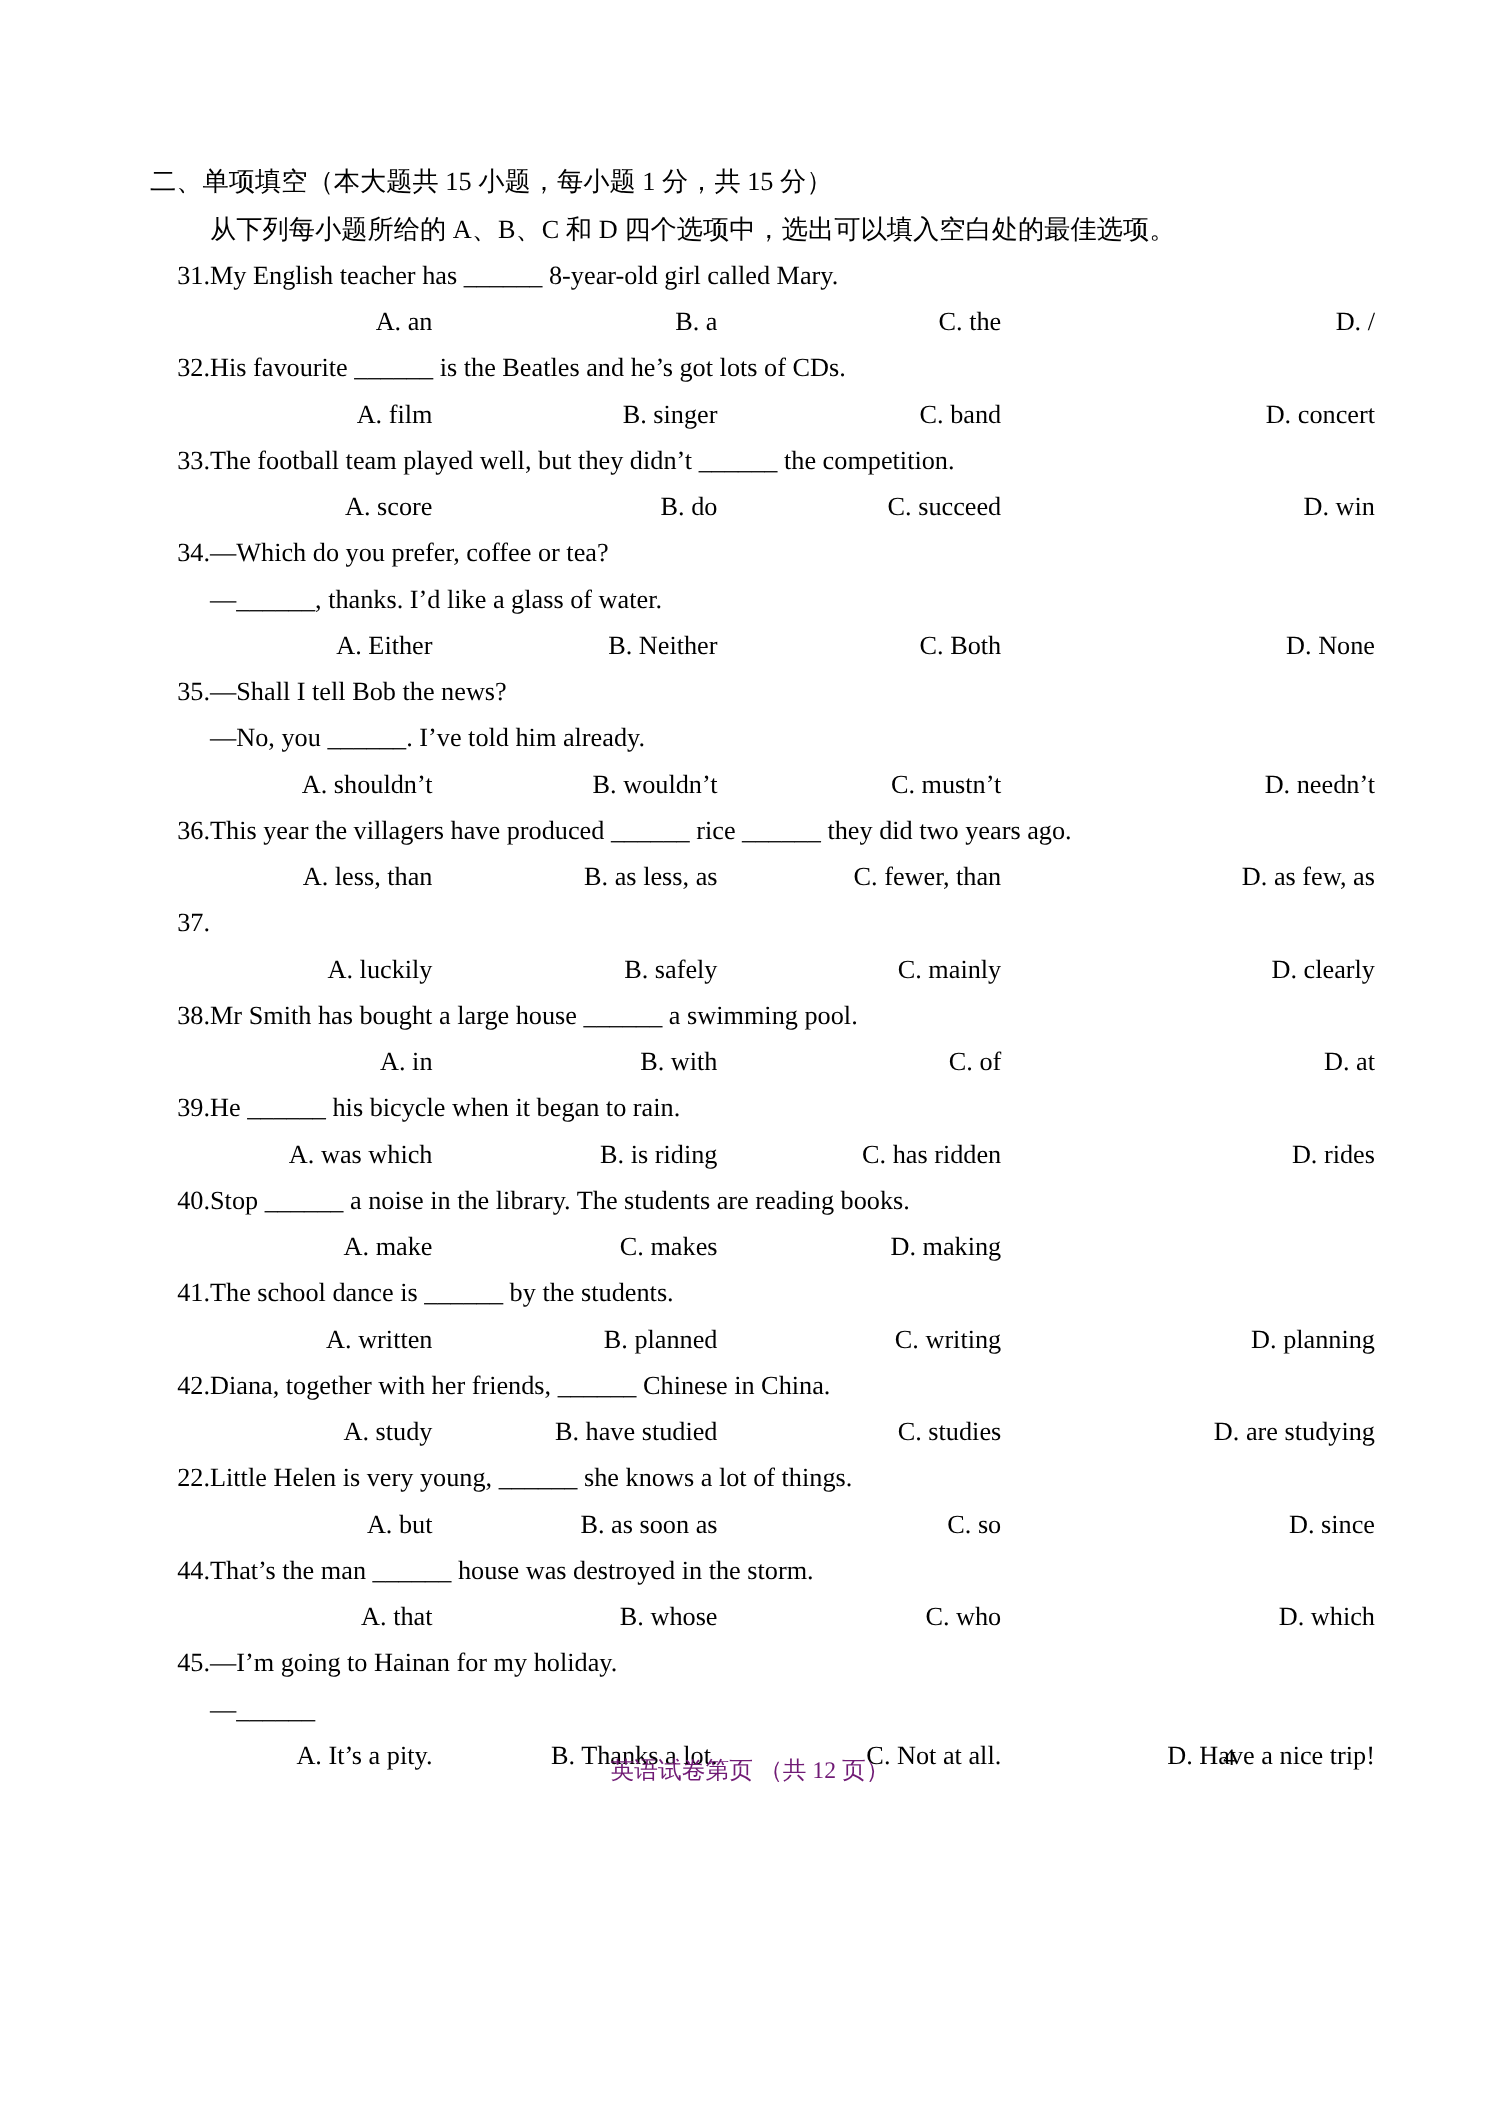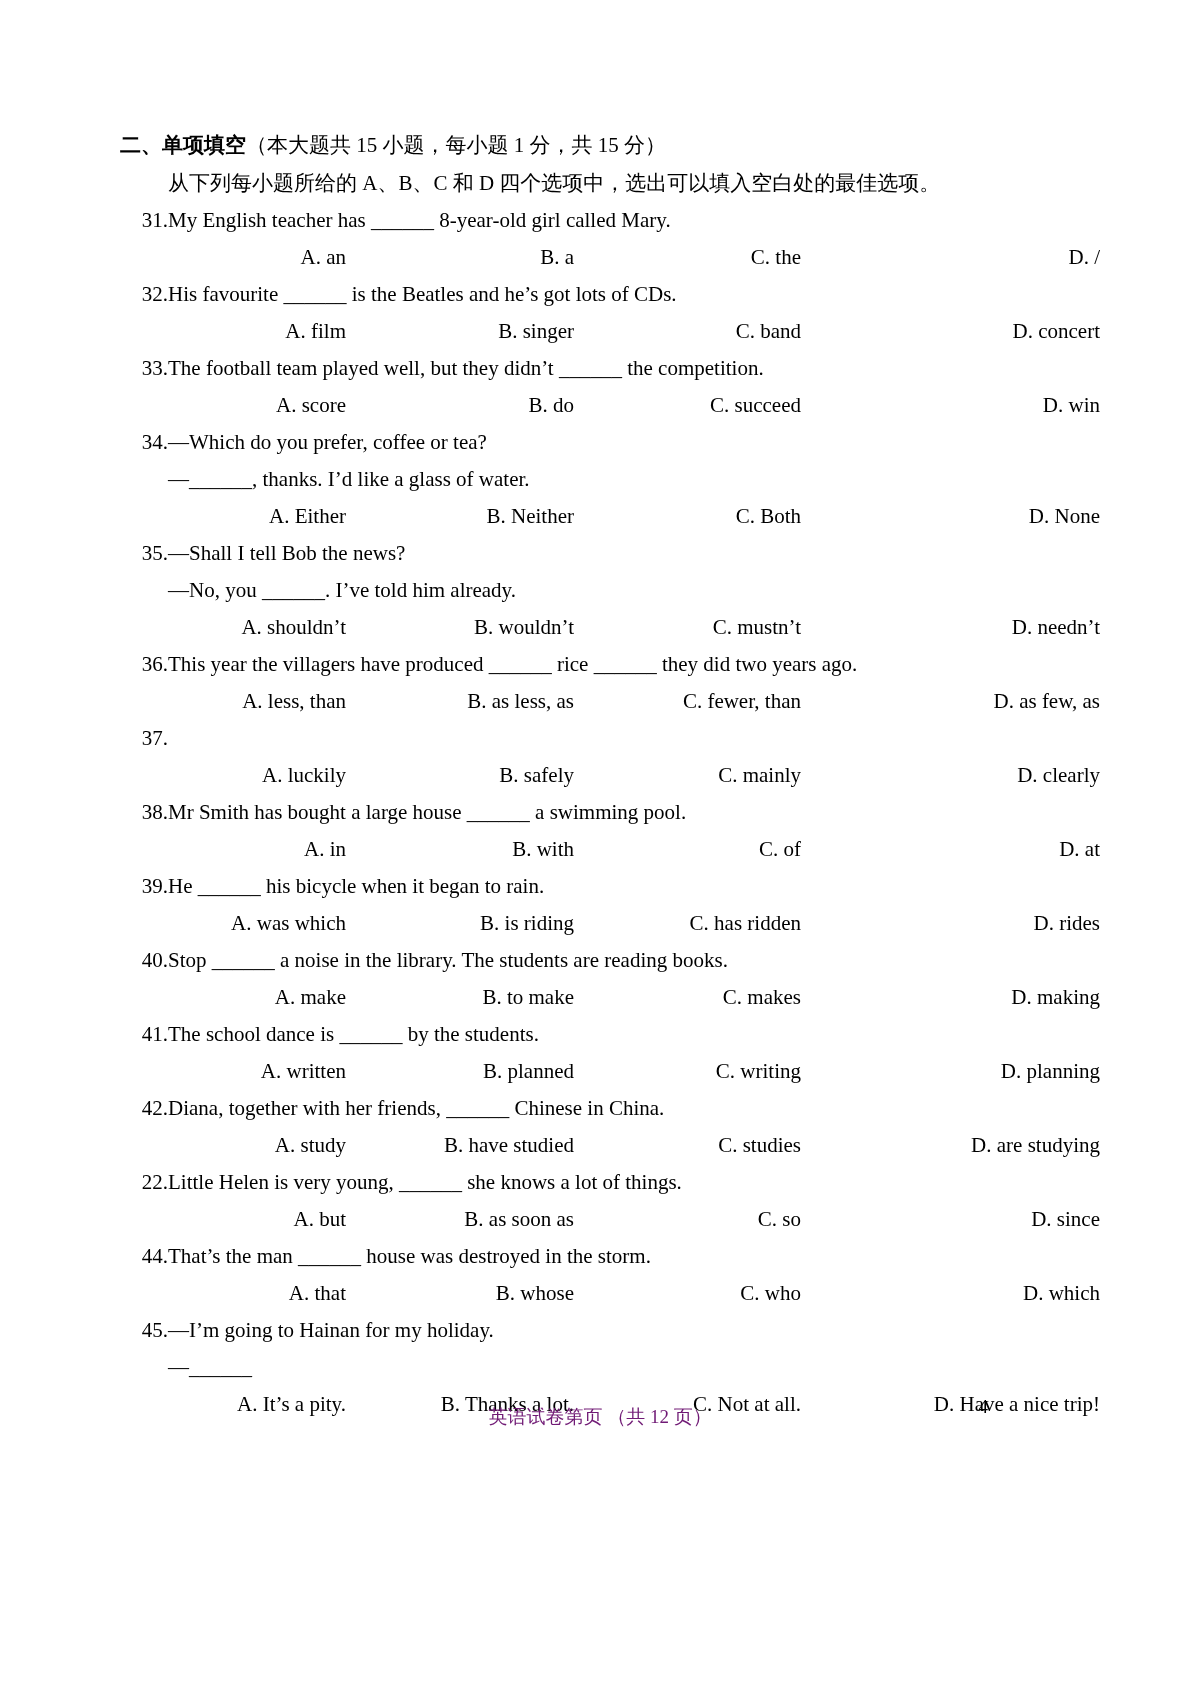--- a/index.html
+++ b/index.html
@@ -21,21 +21,21 @@
     position: absolute;
     top: 126px;
     left: 120px;
     right: 100px;
   }
   .row {
     line-height: 37px;
     white-space: nowrap;
   }
   .section-header { line-height: 38px; }
-  .section-title { font-weight: bold; }
+  .section-title { font-weight: normal; }
   .instruction {
     padding-left: 48px;
     line-height: 38px;
   }
   .question { margin: 0; text-align: right; }
   .stem-row { display: flex; }
   .qnum {
     display: inline-block;
     width: 48px;
     flex: 0 0 48px;
@@ -224,21 +224,20 @@
         </div>
         <div class="question">
           <div class="row stem-row">
             <span class="qnum">40.</span>
             <span class="stem">Stop ______ a noise in the library. The students are reading books.</span>
           </div>
           <div class="row options-row">
             <span class="qnum"></span>
             <div class="options">
               <span class="option">A. make</span>
-              <span class="option">B. to make</span>
               <span class="option">C. makes</span>
               <span class="option">D. making</span>
             </div>
           </div>
         </div>
         <div class="question">
           <div class="row stem-row">
             <span class="qnum">41.</span>
             <span class="stem">The school dance is ______ by the students.</span>
           </div>

